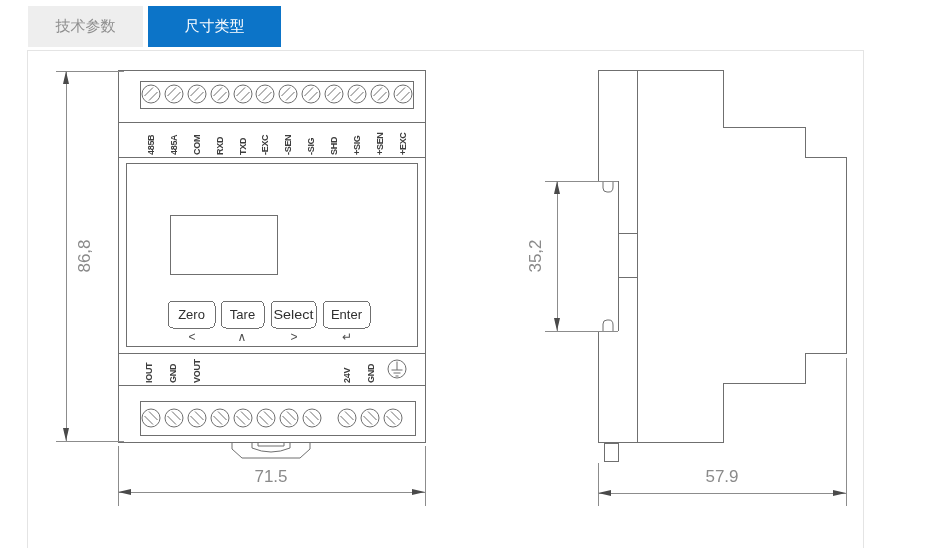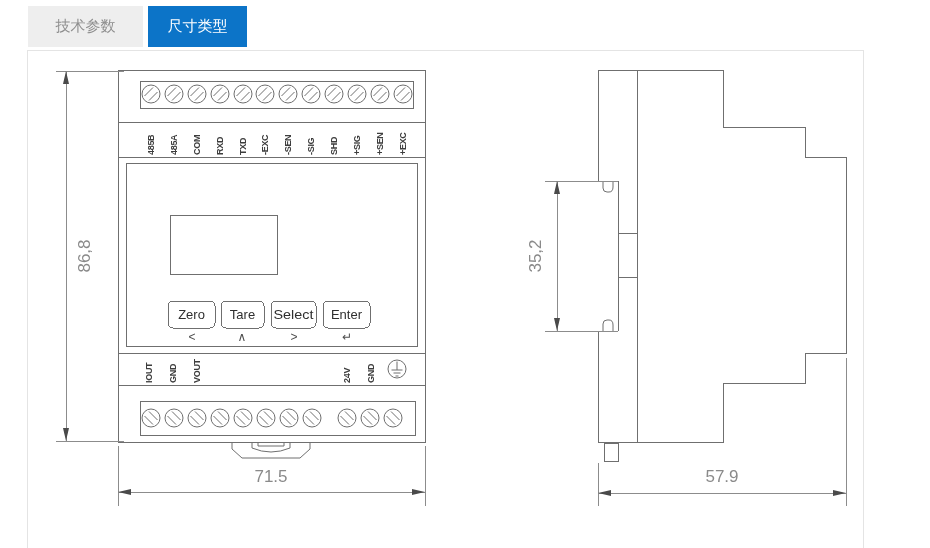--- a/index.html
+++ b/index.html
@@ -5,21 +5,21 @@
   * { margin:0; padding:0; box-sizing:border-box; }
   html,body { width:930px; height:548px; background:#ffffff; overflow:hidden;
               font-family:"Liberation Sans", sans-serif; }
   .page { position:relative; width:930px; height:548px; background:#fff; }
 
   
   .tabs { position:absolute; left:28px; top:6px; display:flex; }
   .tab  { height:41px; display:flex; align-items:center; justify-content:center;
           font-size:15px; cursor:pointer; }
   .tab.inactive { width:115px; background:#eeeeee; color:#8f8f8f; }
-  .tab.active   { width:99px; background:#0c74c8; color:#ffffff; margin-left:5px; }
+  .tab.active   { width:133px; background:#0c74c8; color:#ffffff; margin-left:5px; }
 
   
   .panel { position:absolute; left:27px; top:50px; width:837px; height:500px;
            background:#ffffff; border:1px solid #e4e4e4; border-bottom:none; }
 
   svg.drawing { position:absolute; left:0; top:0; }
 
   
   .ln   { stroke:#6f6f6f; stroke-width:1; fill:none; }
   .lnx  { stroke:#6f6f6f; stroke-width:1; fill:none; shape-rendering:crispEdges; }

